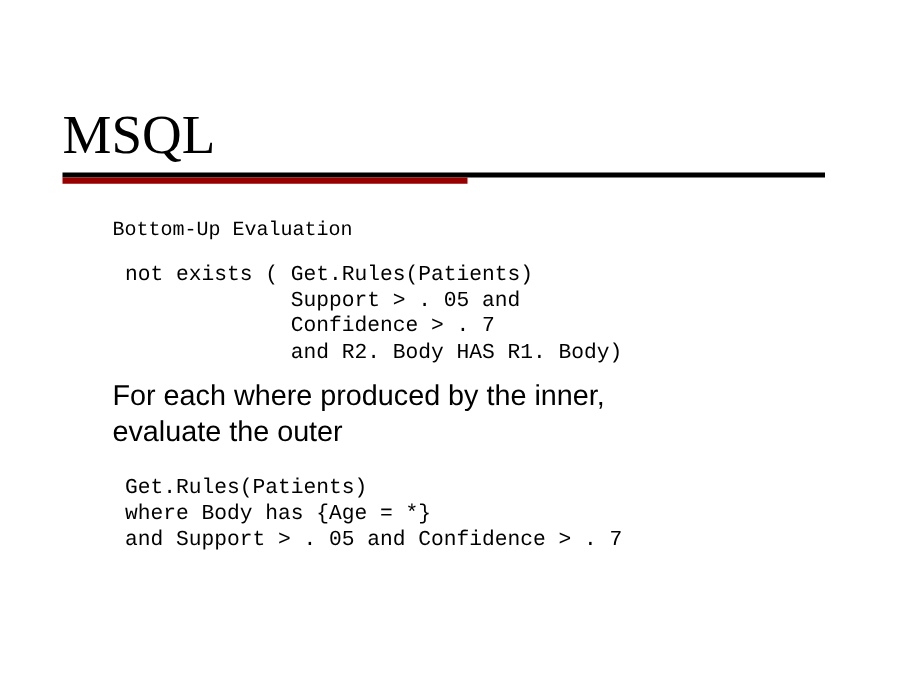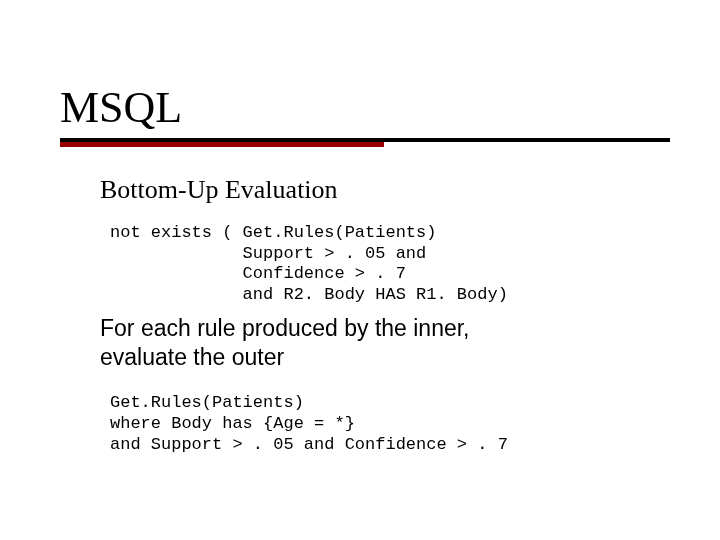--- a/index.html
+++ b/index.html
@@ -9,21 +9,20 @@
     height: 540px;
     background: #ffffff;
     font-family: Arial, Helvetica, sans-serif;
     color: #000;
   }
   .slide {
     position: relative;
     width: 600px;
     height: 540px;
     box-sizing: border-box;
-    margin-left: 10px;
   }
   .title {
     position: absolute;
     left: 50px;
     top: 82px;
     font-family: "Times New Roman", Times, serif;
     font-size: 44px;
     font-weight: 400;
     letter-spacing: 0px;
   }
@@ -43,22 +42,22 @@
     width: 324px;
     background: #980000;
   }
   .content {
     position: absolute;
     left: 90px;
     top: 175px;
     right: 70px;
   }
   .subhead {
-    font-size: 26px;
-    font-family: Liberation Serif, serif;
+    font-size: 16px;
+    font-family: Liberation Mono, monospace;
     margin-bottom: 18px;
   }
   .code {
     font-family: "Courier New", Courier, monospace;
     font-size: 17px;
     line-height: 1.22;
     white-space: pre;
   }
   .indent-block {
     margin-left: 10px;
@@ -83,21 +82,21 @@
 
   <div class="content">
 
     <div class="subhead">Bottom-Up Evaluation</div>
 
     <div class="code indent-block">not exists ( Get.Rules(Patients)
              Support &gt; . 05 and
              Confidence &gt; . 7
              and R2. Body HAS R1. Body)</div>
 
-    <div class="mid-text">For each rule produced by the inner, evaluate the outer</div>
+    <div class="mid-text">For each where produced by the inner, evaluate the outer</div>
 
     <div class="code indent-block">Get.Rules(Patients)
 where Body has {Age = *}
 and Support &gt; . 05 and Confidence &gt; . 7</div>
 
   </div>
 
 </div>
 
 </body></html>

